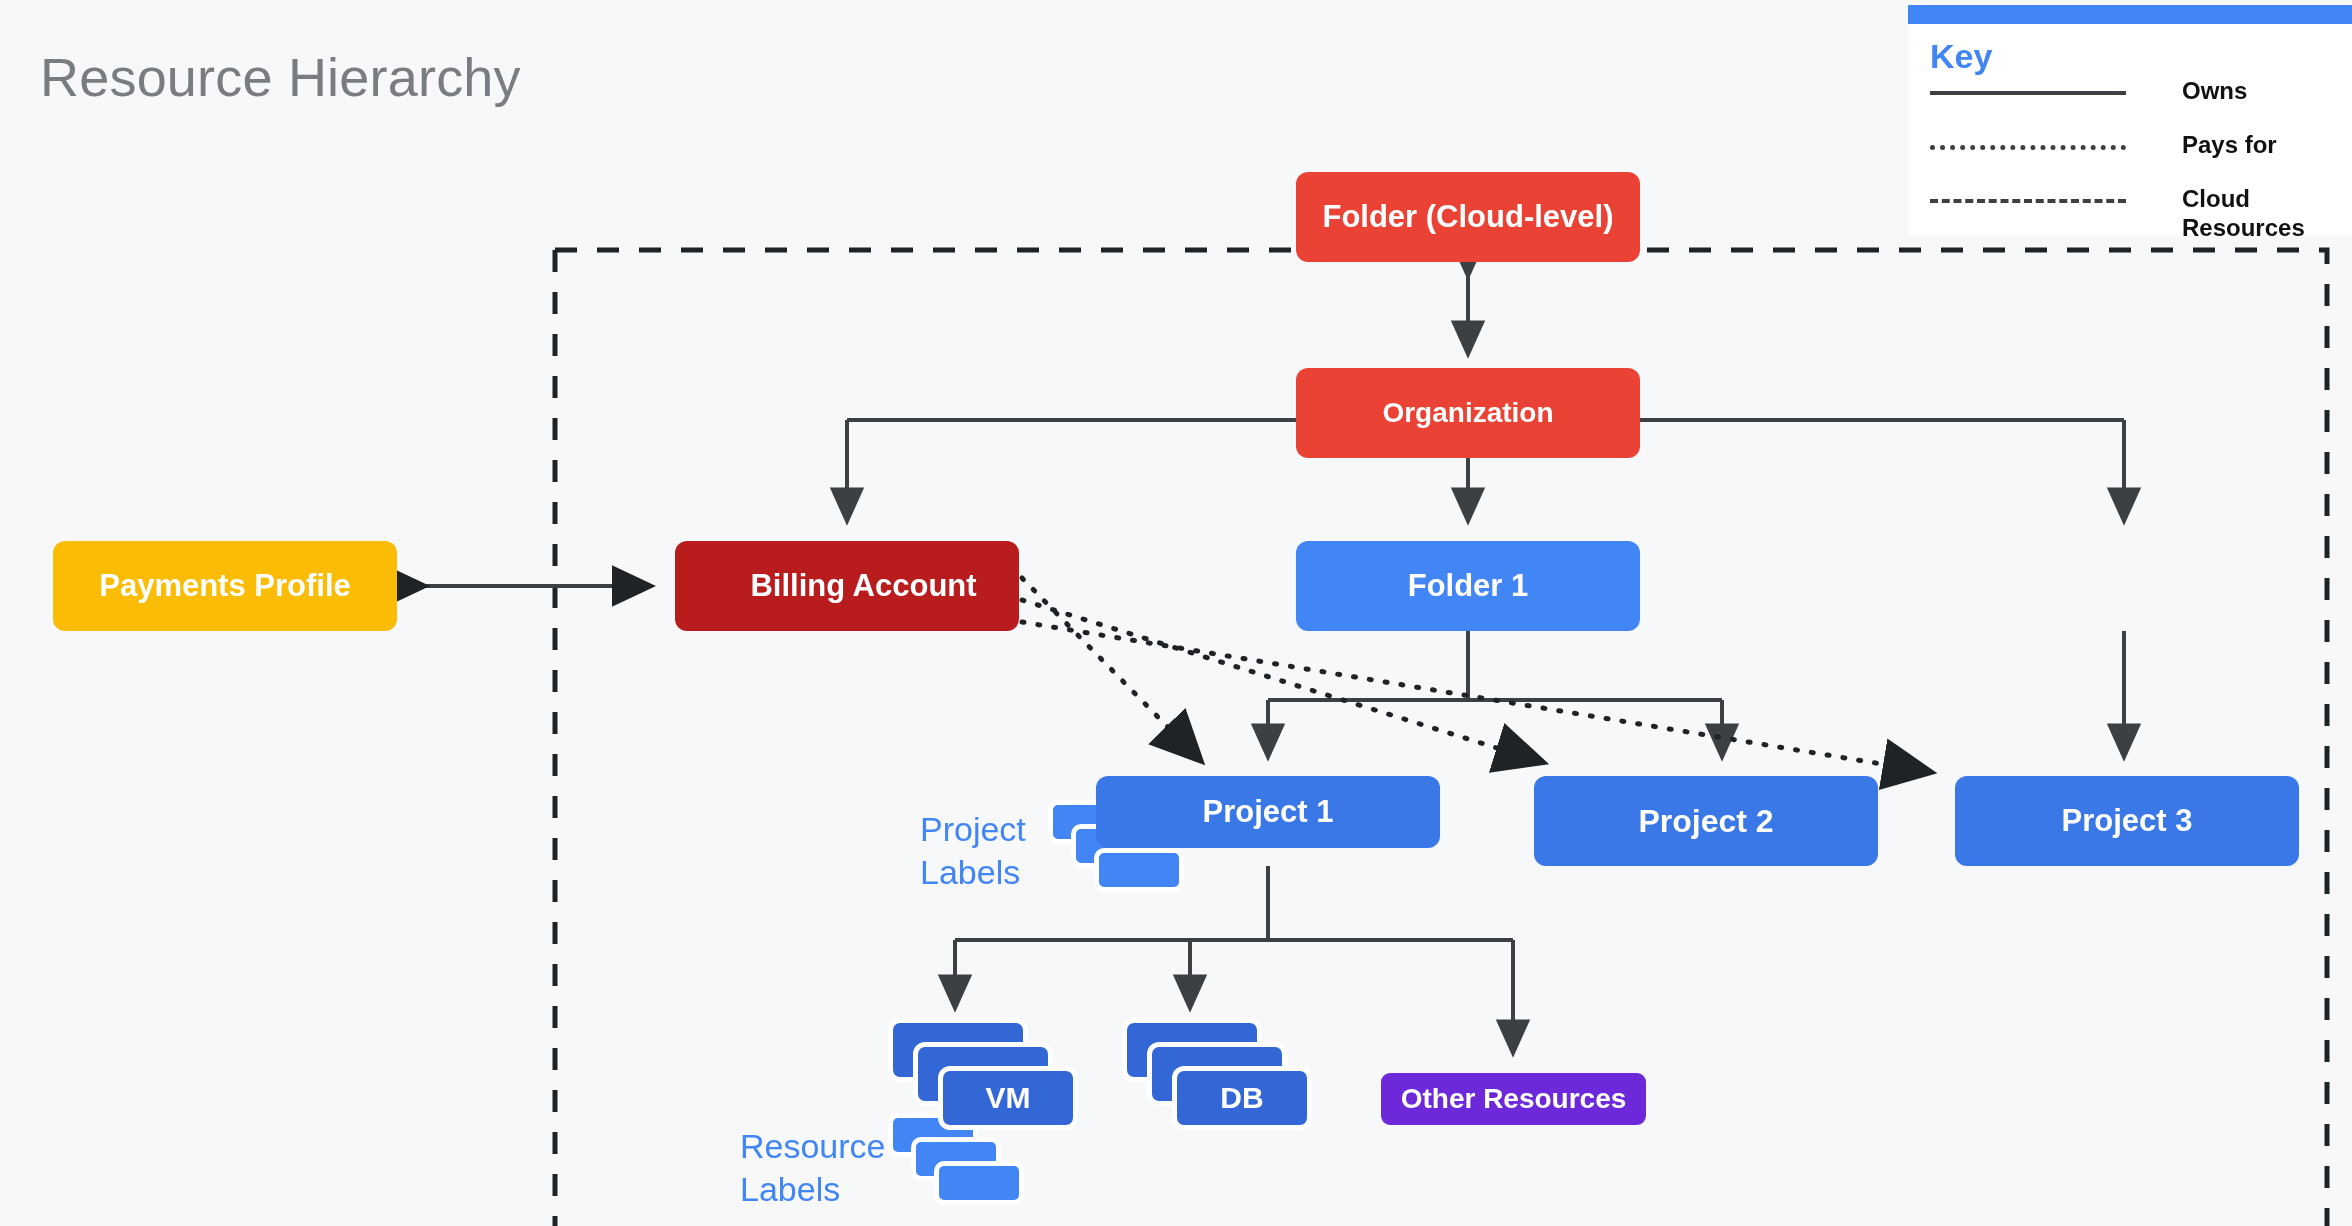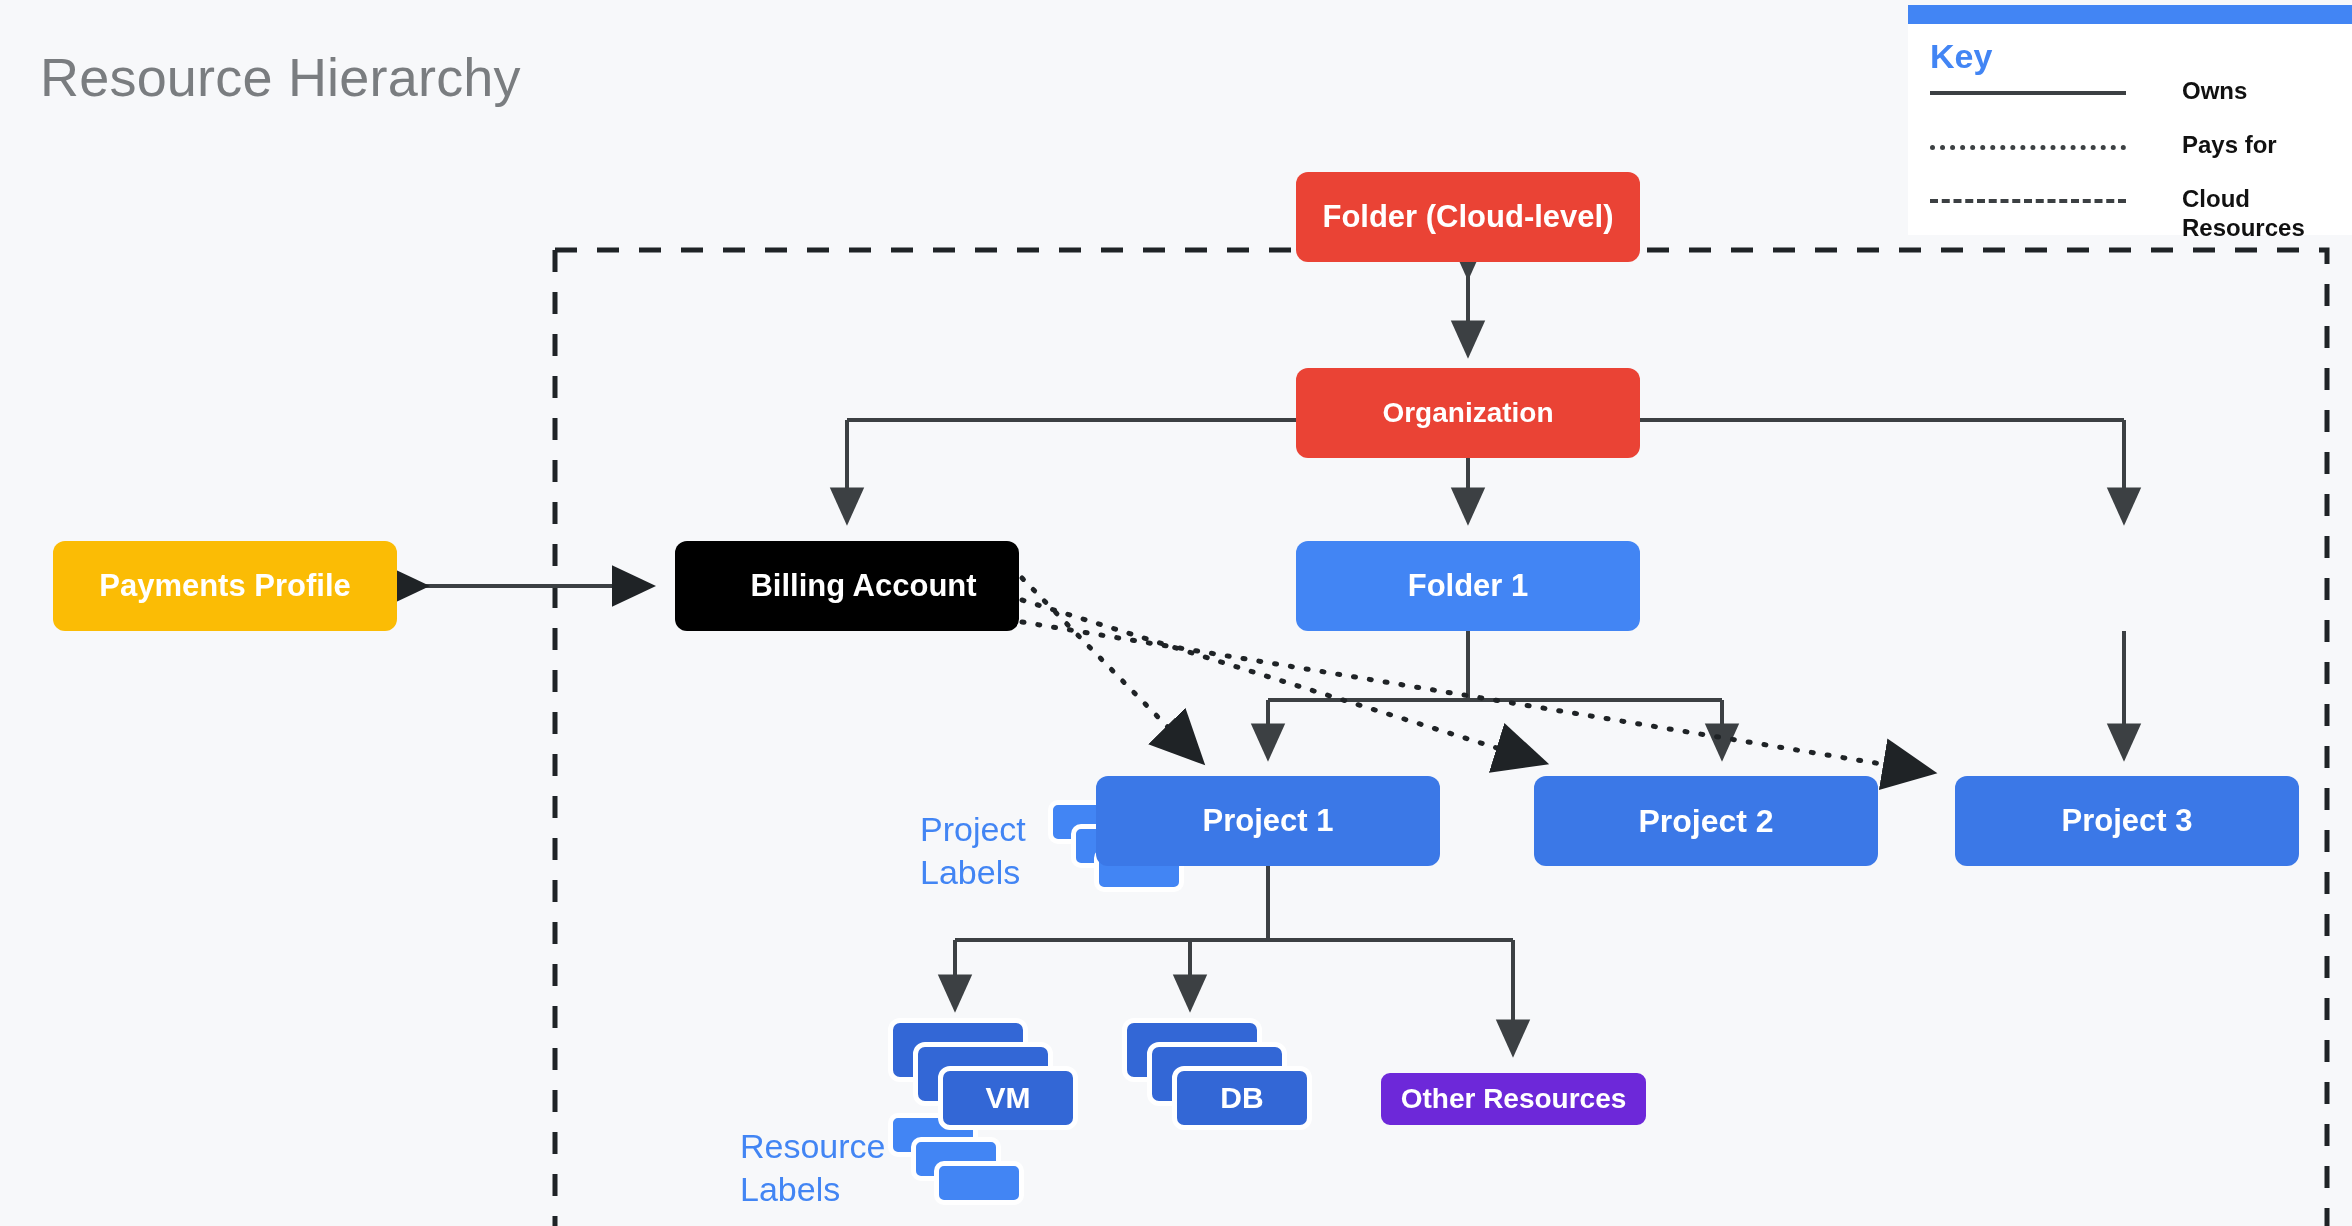--- a/index.html
+++ b/index.html
@@ -22,21 +22,21 @@
   .node{
     position:absolute;
     display:flex;align-items:center;justify-content:center;
     color:#ffffff;font-weight:bold;
     border-radius:12px;
     text-align:center;
     box-sizing:border-box;
     line-height:1.15;
   }
   .node.red{background:#ea4335;}
-  .node.green{background:#000000;padding-left:33px;}
+  .node.green{background:#b91c1c;padding-left:33px;}
   .node.amber{background:#fbbc05;}
   .node.blue{background:#4285f4;}
   .node.projblue{background:#3b78e7;}
   .node.deepblue{background:#6d28d9;border:5px solid #f7f8fa;border-radius:14px;}
 
   .stackcard{
     position:absolute;
     background:#3367d6;
     border:5px solid #ffffff;
     border-radius:12px;
@@ -152,21 +152,21 @@
   <div class="node green" style="left:675px;top:541px;width:344px;height:90px;font-size:31px;">Billing Account</div>
 
   <div class="node blue" style="left:1296px;top:541px;width:344px;height:90px;font-size:31px;">Folder 1</div>
 
 
   <div class="sidelabel" style="left:920px;top:808px;width:130px;">Project Labels</div>
   <div class="tagcard" style="left:1048px;top:800px;width:90px;height:44px;"></div>
   <div class="tagcard" style="left:1071px;top:824px;width:90px;height:44px;"></div>
   <div class="tagcard" style="left:1094px;top:848px;width:90px;height:44px;"></div>
 
-  <div class="node projblue" style="left:1096px;top:776px;width:344px;height:90px;font-size:31px;">Project 1</div>
+  <div class="node projblue" style="left:1096px;top:776px;width:344px;height:72px;font-size:31px;">Project 1</div>
 
   <div class="node projblue" style="left:1534px;top:776px;width:344px;height:90px;font-size:32px;">Project 2</div>
 
   <div class="node projblue" style="left:1955px;top:776px;width:344px;height:90px;font-size:31px;">Project 3</div>
 
   <div class="sidelabel" style="left:740px;top:1125px;width:150px;">Resource Labels</div>
   <div class="tagcard" style="left:888px;top:1113px;width:90px;height:44px;"></div>
   <div class="tagcard" style="left:911px;top:1137px;width:90px;height:44px;"></div>
   <div class="tagcard" style="left:934px;top:1161px;width:90px;height:44px;"></div>
 

